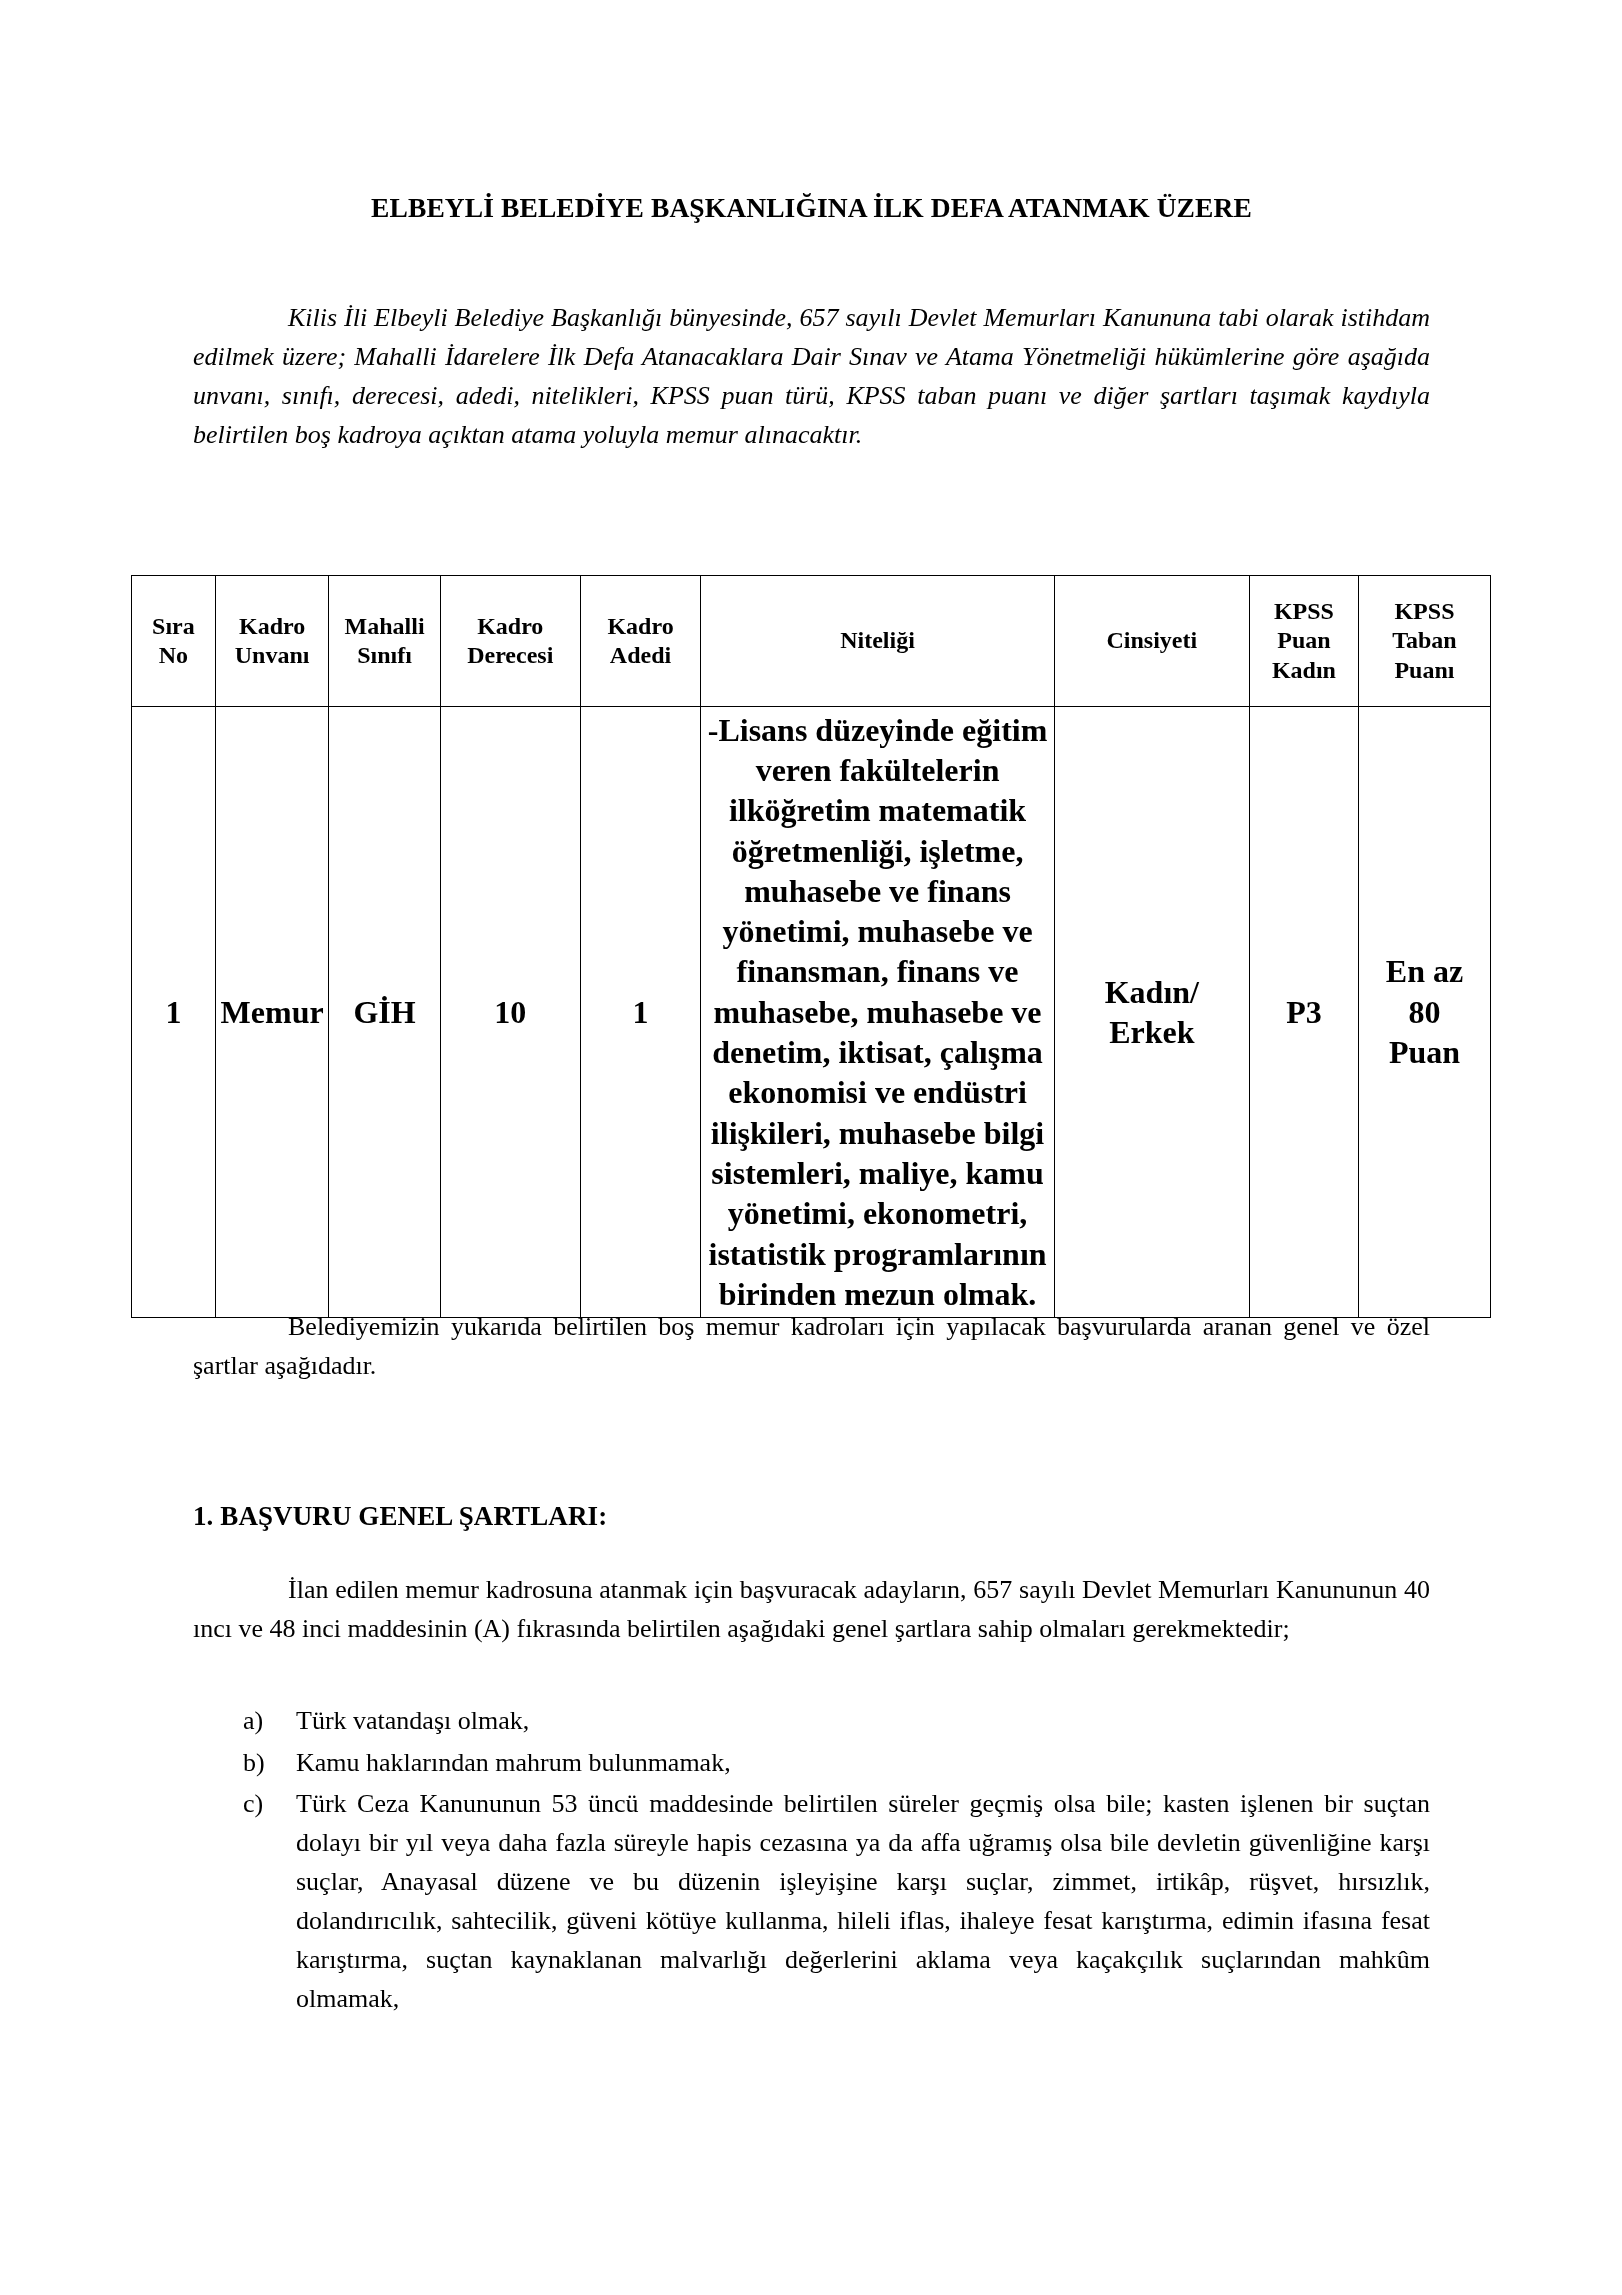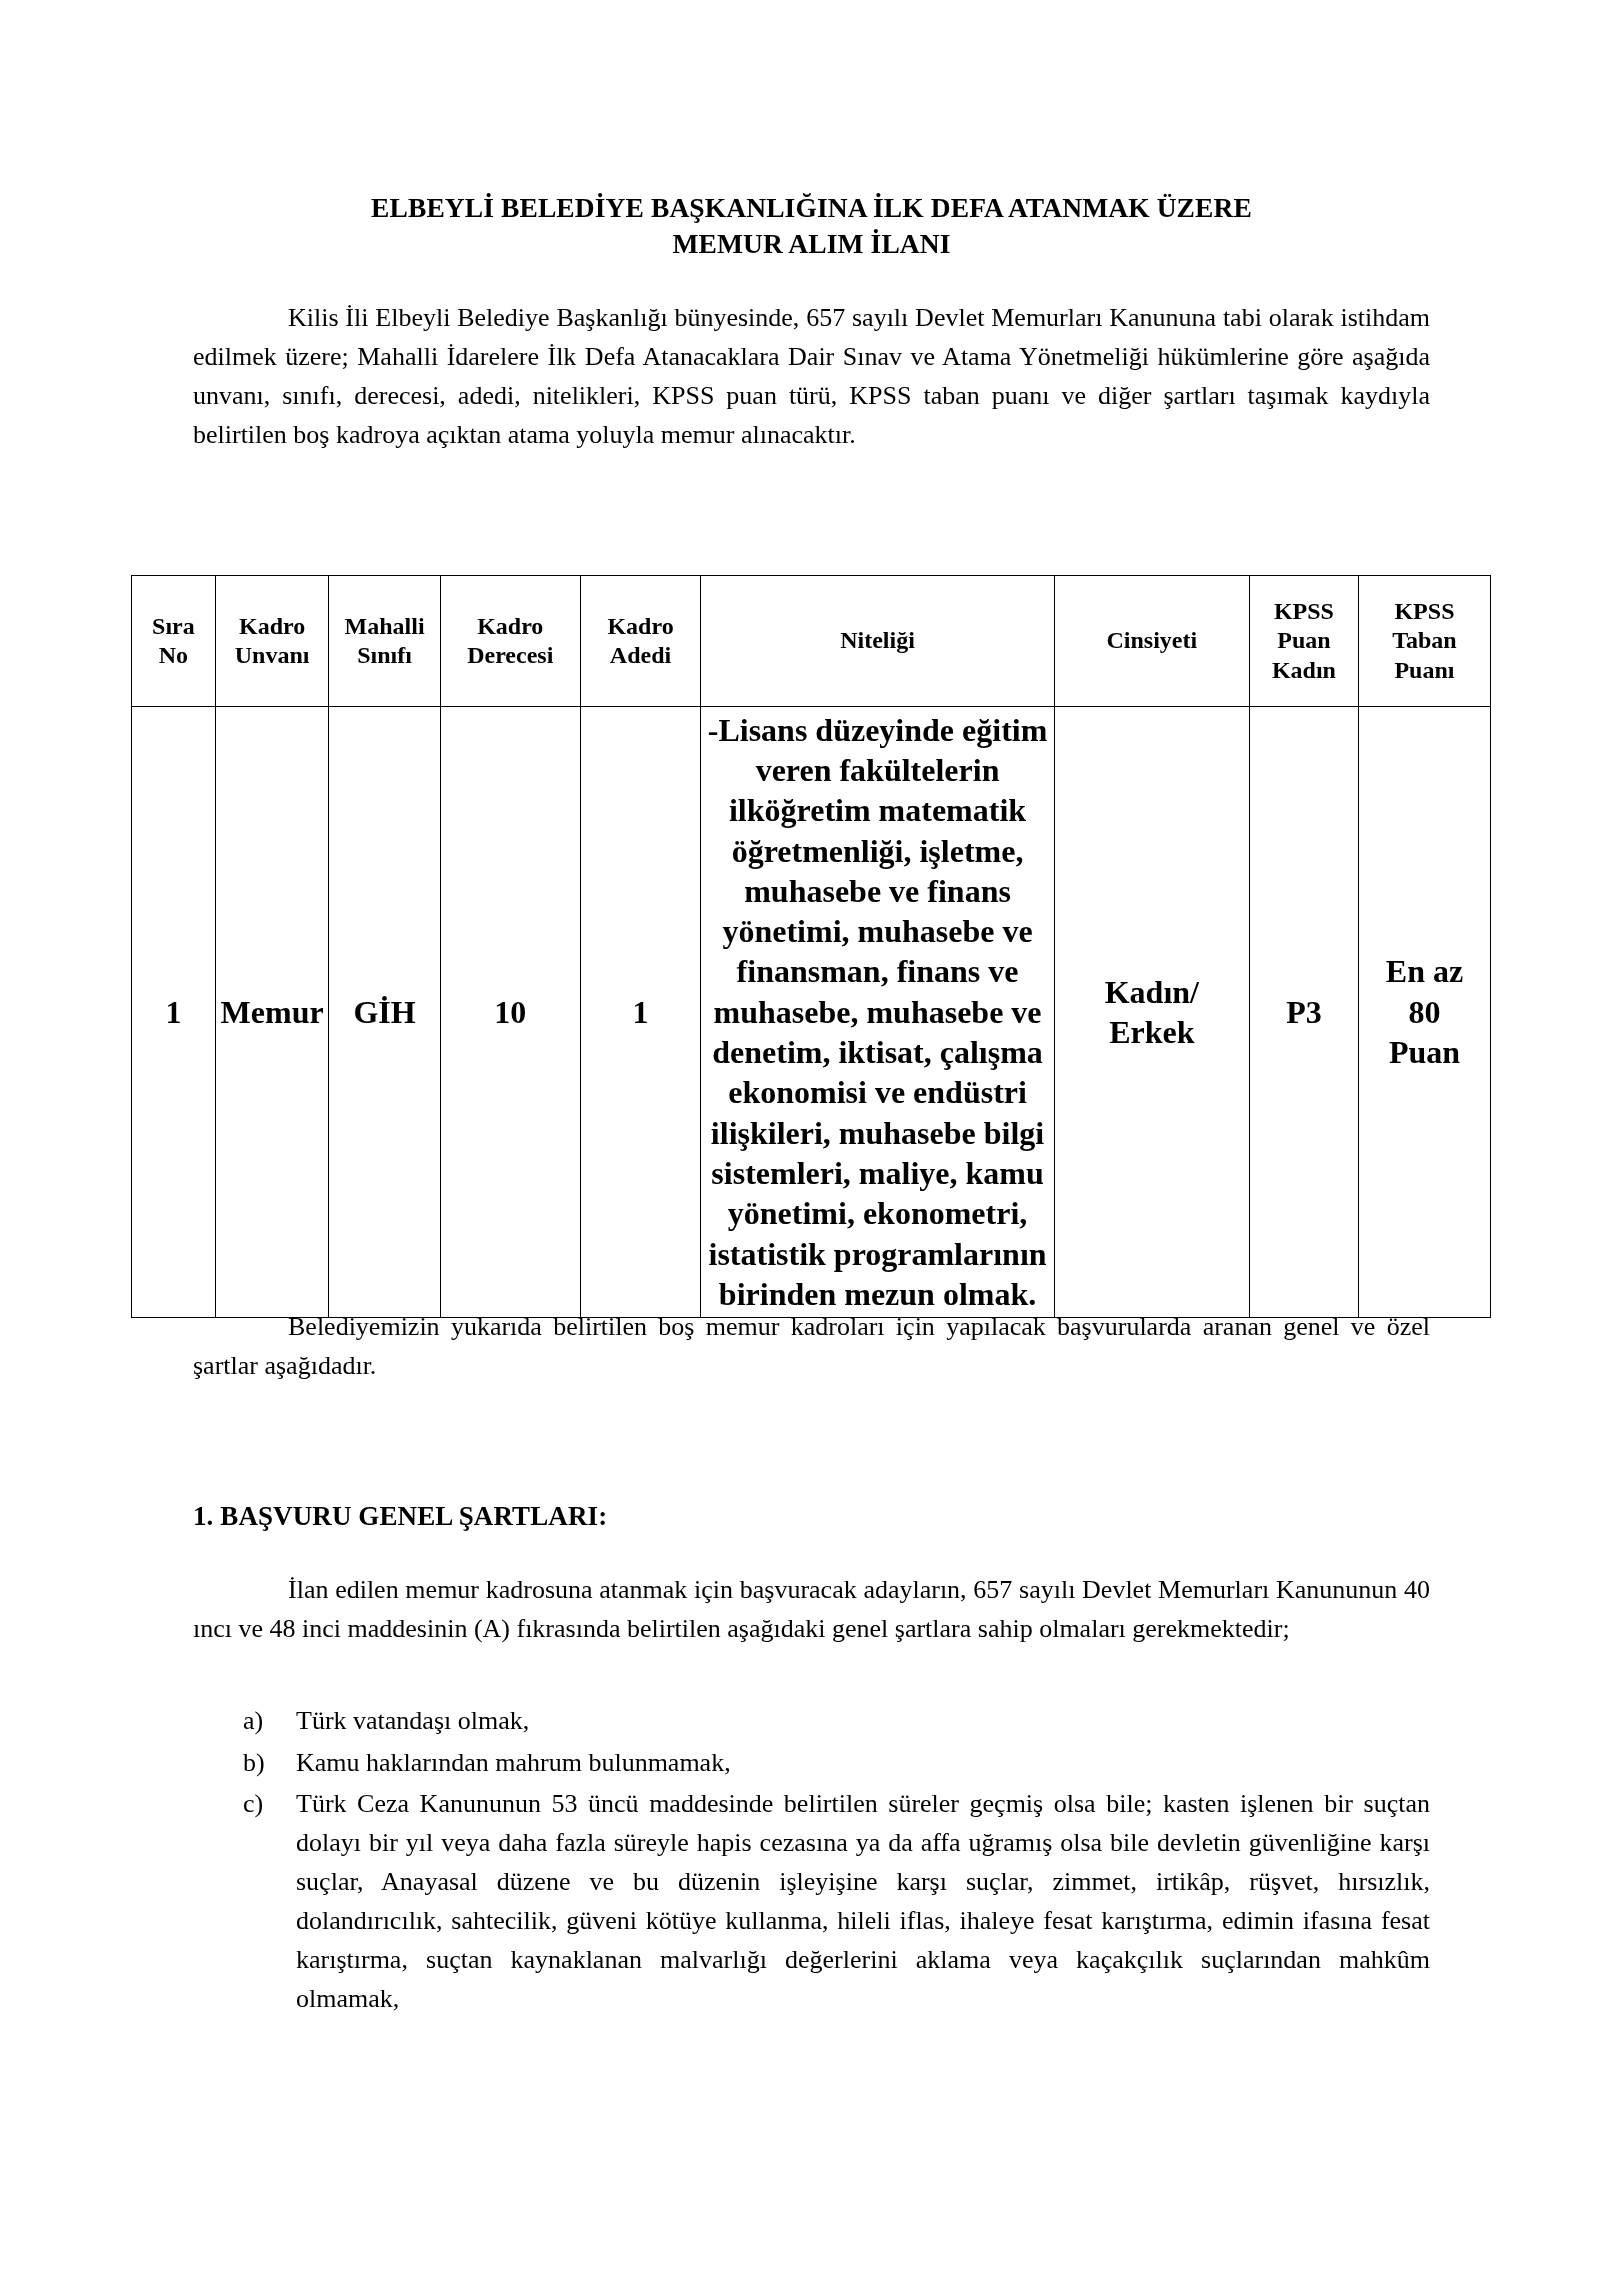--- a/index.html
+++ b/index.html
@@ -41,20 +41,21 @@
   .doc-title .line {
     display: block;
   }
 
   
   .body-wrap {
     position: absolute;
     left: 193px;
     top: 298px;
     width: 1237px;
+    font-style: italic;
   }
   p.para {
     margin: 0 0 0 0;
     font-size: 26px;
     line-height: 1.50;
     text-align: justify;
     text-justify: inter-word;
     text-indent: 95px;
     hyphens: none;
   }
@@ -170,21 +171,20 @@
     display: block;
   }
 </style>
 </head>
 <body>
 
 <div class="page">
 
   <div class="doc-title">
     <span class="line">ELBEYLİ BELEDİYE BAŞKANLIĞINA İLK DEFA ATANMAK ÜZERE</span>
-    <span class="line">MEMUR ALIM İLANI</span>
   </div>
 
   <div class="body-wrap">
     <p class="para">Kilis İli Elbeyli Belediye Başkanlığı bünyesinde, 657 sayılı Devlet Memurları Kanununa tabi olarak istihdam edilmek üzere; Mahalli İdarelere İlk Defa Atanacaklara Dair Sınav ve Atama Yönetmeliği hükümlerine göre aşağıda unvanı, sınıfı, derecesi, adedi, nitelikleri, KPSS puan türü, KPSS taban puanı ve diğer şartları taşımak kaydıyla belirtilen boş kadroya açıktan atama yoluyla memur alınacaktır.</p>
   </div>
 
   <div class="table-wrap">
     <table class="kadro">
       <colgroup>
         <col class="c-sira">

